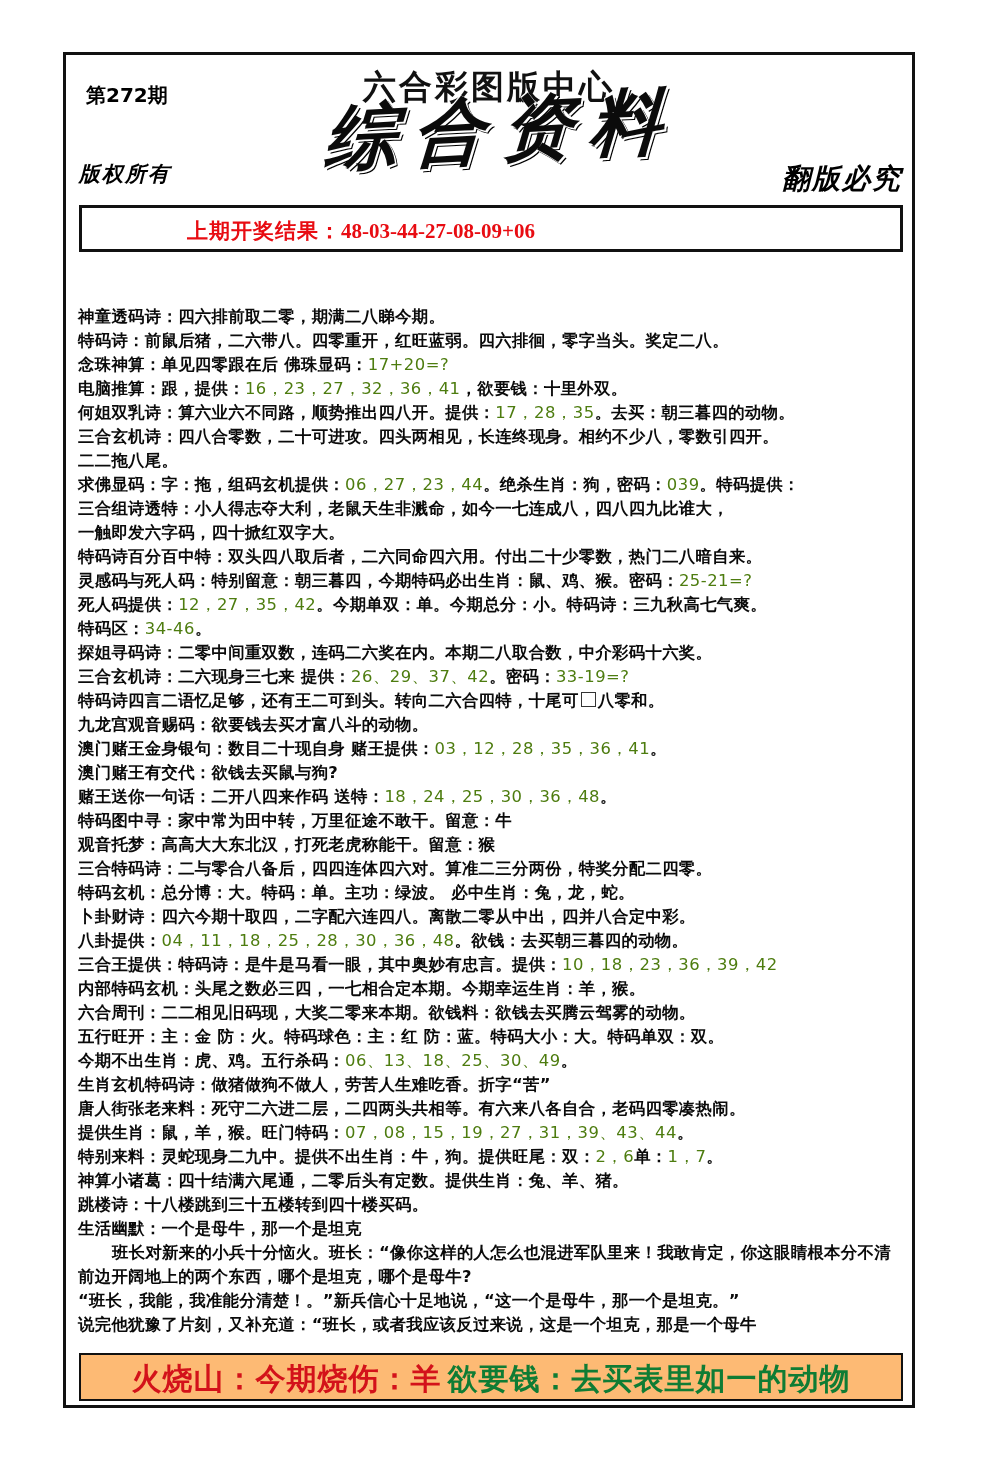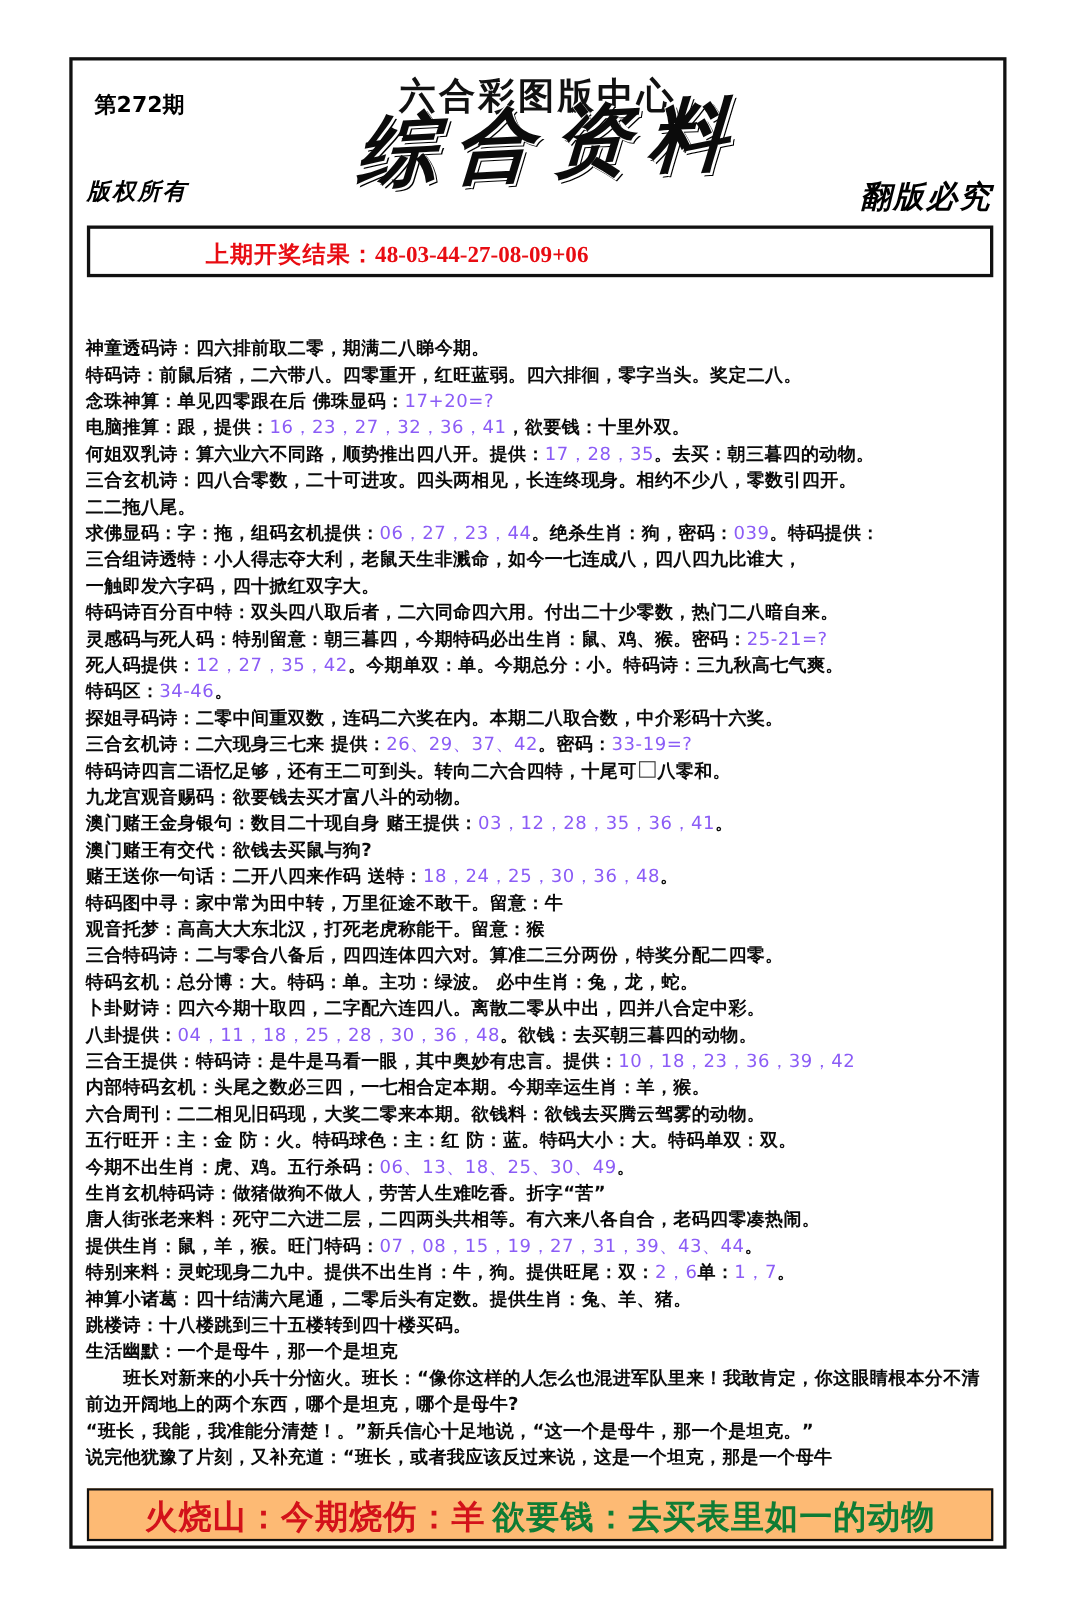--- a/index.html
+++ b/index.html
@@ -152,21 +152,21 @@
   .line.indent {
     text-indent: 34px;
     white-space: normal;
   }
   .line.wrap {
     white-space: normal;
   }
 
   
   .num {
-    color: #8b5cf6;
+    color: #4d7c0f;
     font-weight: normal;
     letter-spacing: 0.5px;
   }
 
   .boxchar {
     display: inline-block;
     width: 13px;
     height: 13px;
     border: 1.5px solid #333;
     vertical-align: -1px;

